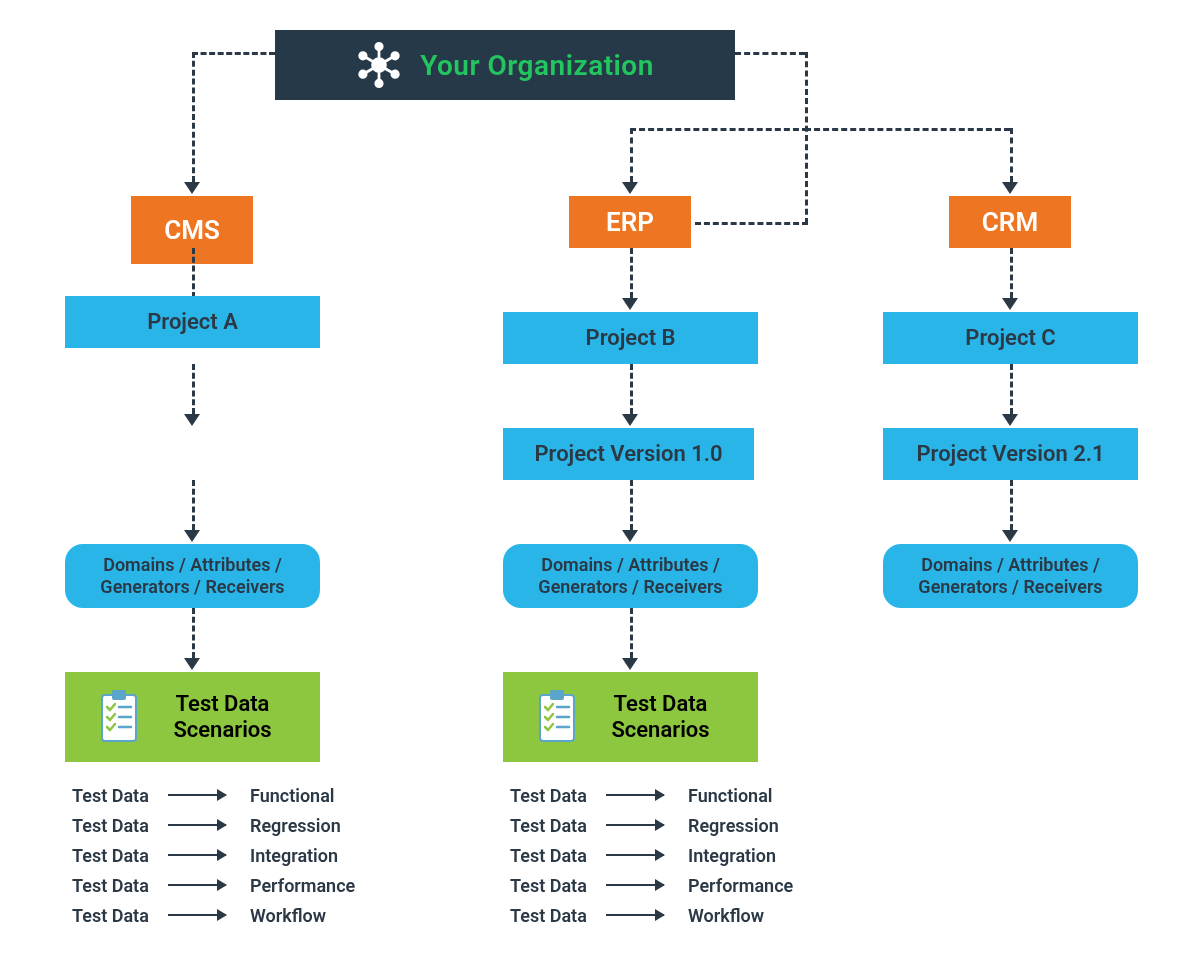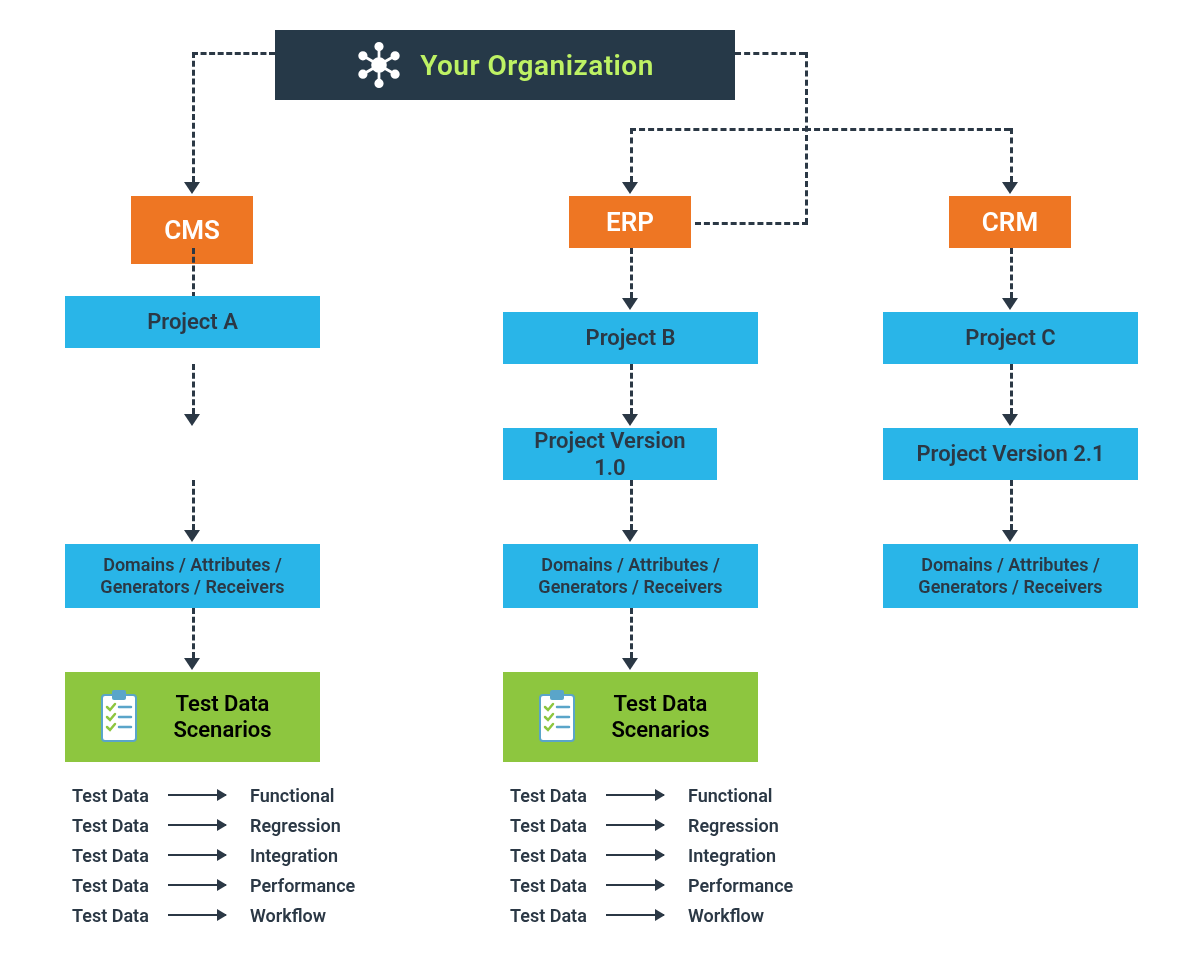--- a/index.html
+++ b/index.html
@@ -17,38 +17,38 @@
   .box {
     position: absolute;
     display: flex;
     align-items: center;
     justify-content: center;
     text-align: center;
     font-weight: 600;
   }
   .org-box {
     background: #263948;
-    color: #bef264;
+    color: #22c55e;
     font-size: 28px;
     letter-spacing: .5px;
   }
   .org-icon { margin-right: 18px; }
   .system-box {
     background: #ee7623;
     color: #ffffff;
     font-size: 26px;
   }
   .blue-box {
     background: #29b5e8;
     color: #2b3845;
     font-size: 22px;
     padding: 0 16px;
     line-height: 1.25;
   }
-  .blue-box-small { font-size: 18px; padding: 8px 27px; }
+  .blue-box-small { font-size: 18px; padding: 8px 27px; border-radius: 18px; }
   .green-box {
     background: #8dc63f;
     color: #000000;
     font-size: 22px;
     line-height: 1.2;
     gap: 18px;
   }
 
   
   .dashed-v {
@@ -170,21 +170,21 @@
     <span>Project C</span>
   </div>
 
   <div class="dashed-v" style="left:192px; top:364px; height:50px;"></div>
   <div class="arrowhead-down" style="left:184px; top:414px;"></div>
   <div class="dashed-v" style="left:630px; top:364px; height:50px;"></div>
   <div class="arrowhead-down" style="left:622px; top:414px;"></div>
   <div class="dashed-v" style="left:1010px; top:364px; height:50px;"></div>
   <div class="arrowhead-down" style="left:1002px; top:414px;"></div>
 
-  <div class="box blue-box" style="left:503px; top:428px; width:214px; height:52px;">
+  <div class="box blue-box" style="left:503px; top:428px; width:251px; height:52px;">
     <span>Project Version 1.0</span>
   </div>
   <div class="box blue-box" style="left:883px; top:428px; width:255px; height:52px;">
     <span>Project Version 2.1</span>
   </div>
 
   <div class="dashed-v" style="left:192px; top:480px; height:50px;"></div>
   <div class="arrowhead-down" style="left:184px; top:530px;"></div>
   <div class="dashed-v" style="left:630px; top:480px; height:50px;"></div>
   <div class="arrowhead-down" style="left:622px; top:530px;"></div>

